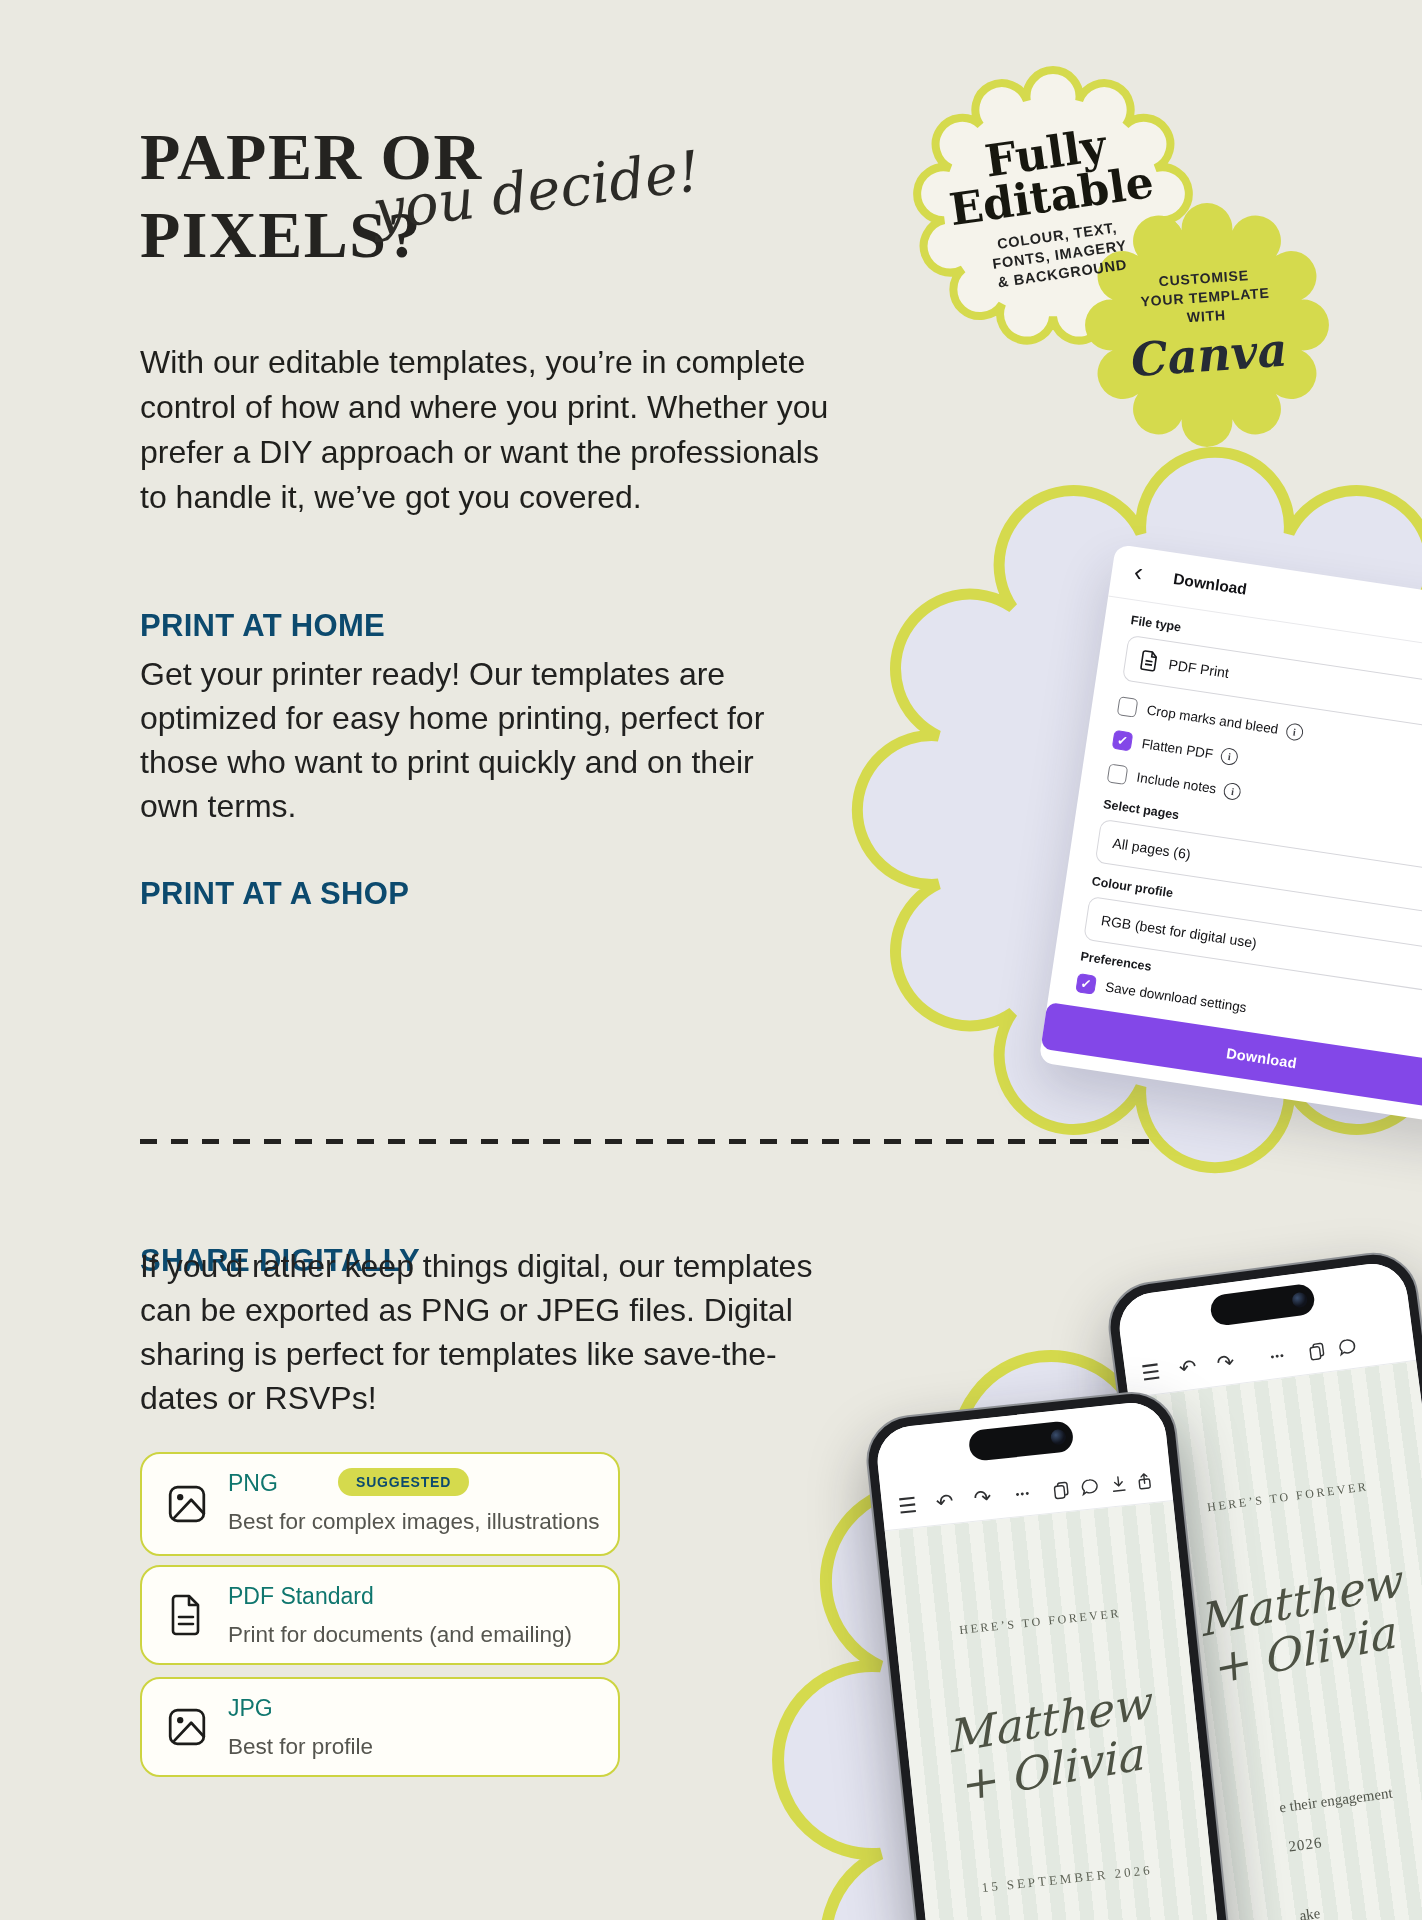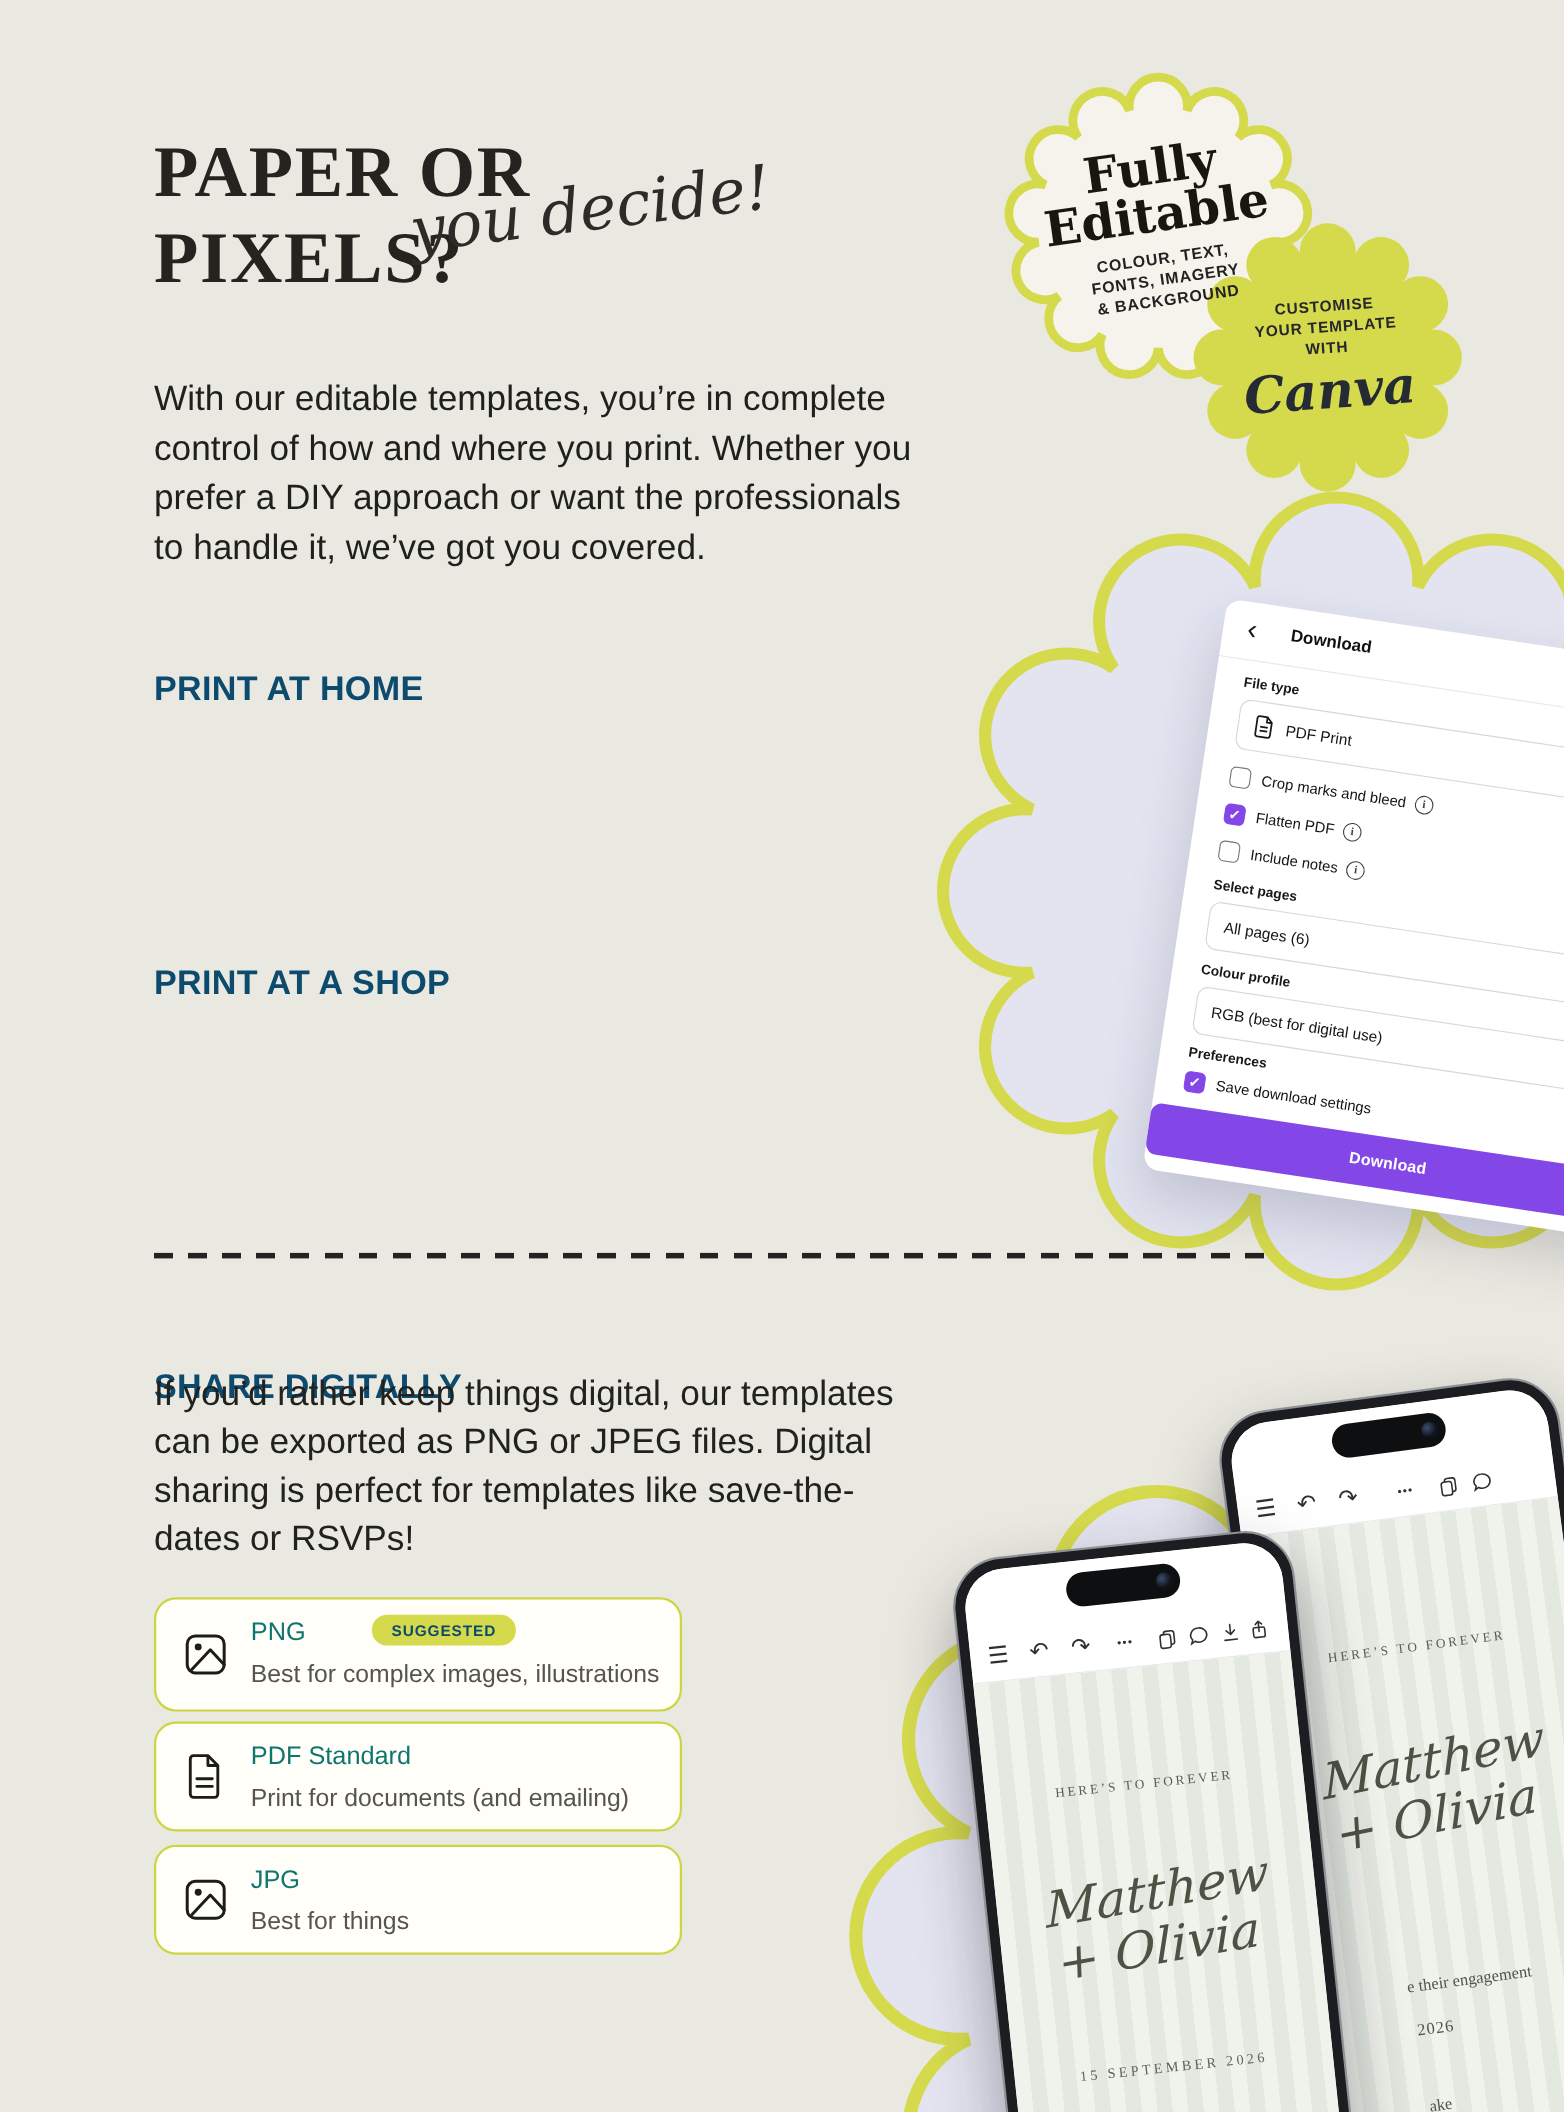--- a/index.html
+++ b/index.html
@@ -100,20 +100,24 @@
     <div>PAPER OR</div>
     <div>PIXELS?</div>
   </div>
   <div class="abs script">you decide!</div>
   <div class="abs intro">With our editable templates, you’re in complete
 control of how and where you print. Whether you
 prefer a DIY approach or want the professionals
 to handle it, we’ve got you covered.</div>
 
   <div class="abs sec-head" style="top:608px">PRINT AT HOME</div>
+  <div class="abs sec-body" style="top:652px">Get your printer ready! Our templates are
+optimized for easy home printing, perfect for
+those who want to print quickly and on their
+own terms.</div>
 
   <div class="abs sec-head" style="top:876px">PRINT AT A SHOP</div>
 
   <div class="abs sec-head" style="top:1243px">SHARE DIGITALLY</div>
   <div class="abs sec-body" style="top:1244px">If you’d rather keep things digital, our templates
 can be exported as PNG or JPEG files. Digital
 sharing is perfect for templates like save-the-
 dates or RSVPs!</div>
 
   <div class="abs panel">
@@ -188,21 +192,21 @@
     <span class="desc">Print for documents (and emailing)</span>
   </div>
 
   <div class="abs card" style="top:1677px;height:96px">
     <svg class="ic icon" width="42" height="42" viewBox="0 0 40 40">
       <rect x="4" y="4" width="32" height="32" rx="7" fill="none" stroke="#1c1c1a" stroke-width="2.6"></rect>
       <circle cx="13.5" cy="13.5" r="3" fill="#1c1c1a"></circle>
       <path d="M8 33 L24 16 L36 29" fill="none" stroke="#1c1c1a" stroke-width="2.6" stroke-linecap="round" stroke-linejoin="round"></path>
     </svg>
     <span class="name">JPG</span>
-    <span class="desc">Best for things</span>
+    <span class="desc">Best for profile</span>
   </div>
 
   <div class="phone" style="left:1103px;top:1288px;width:290px;height:720px;transform:rotate(-7.5deg);z-index:6">
     <div class="screen">
       <div class="island">
           <span class="cam"></span>
         </div>
       <div class="toolbar">
         <span class="tb-ic tb-glyph" style="left:16px">☰</span>
         <span class="tb-ic tb-glyph" style="left:54px">↶</span>

